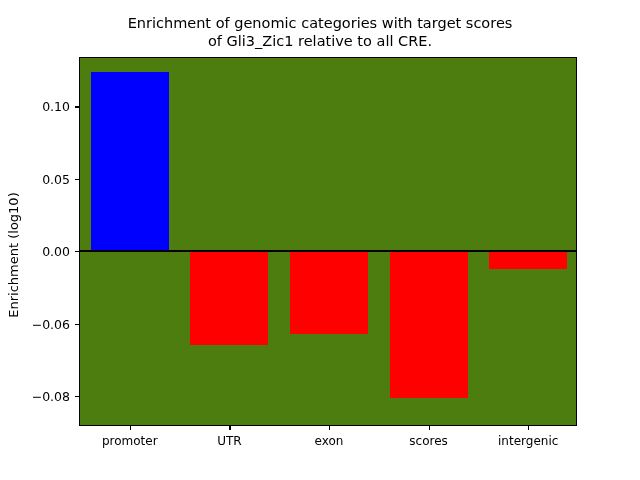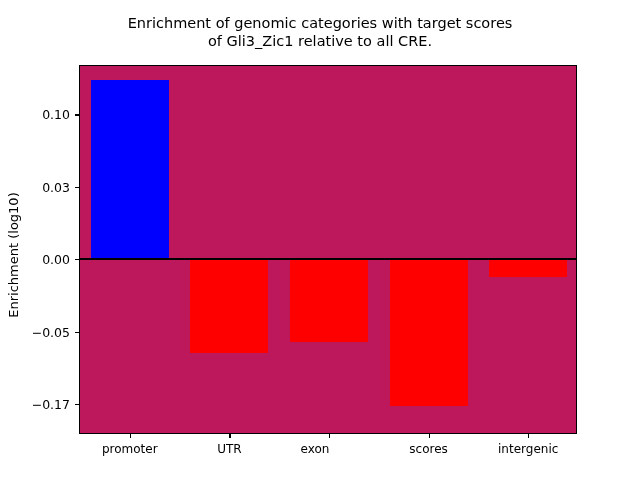--- a/index.html
+++ b/index.html
@@ -21,21 +21,21 @@
   #ylabel{
     position:absolute;left:0;top:0;width:369px;height:26px;
     transform:translate(-171px,242px) rotate(-90deg);
     transform-origin:center center;
     text-align:center;font-size:13px;color:#000;line-height:26px;
   }
 
   
   #plot{
     position:absolute;left:79px;top:57px;width:498px;height:369px;
-    border:1.3px solid #000;box-sizing:border-box;background:#be185d;margin-top:8px;
+    border:1.3px solid #000;box-sizing:border-box;background:#4d7c0f;
   }
   
   #zeroline{
     position:absolute;left:0;right:0;top:204px;height:2px;background:#000;z-index:4;
   }
 
   
   .bar{position:absolute;width:78px;z-index:2;}
 
   
@@ -69,35 +69,35 @@
         <div class="bar" style="left: 10.8px; top: 13.7471px; height: 179.435px; background: rgb(0, 0, 255);"></div>
         <div class="bar" style="left: 110.4px; top: 193.182px; height: 93.3353px; background: rgb(255, 0, 0);"></div>
         <div class="bar" style="left: 210px; top: 193.182px; height: 82.4824px; background: rgb(255, 0, 0);"></div>
         <div class="bar" style="left: 309.6px; top: 193.182px; height: 146.876px; background: rgb(255, 0, 0);"></div>
         <div class="bar" style="left: 409.2px; top: 193.182px; height: 18.0882px; background: rgb(255, 0, 0);"></div>
       </div>
     <div id="yaxis">
         <div class="ytick" style="top: 48.4765px;"></div>
         <div class="ytlabel" style="top: 48.4765px;">0.10</div>
         <div class="ytick" style="top: 120.829px;"></div>
-        <div class="ytlabel" style="top: 120.829px;">0.03</div>
+        <div class="ytlabel" style="top: 120.829px;">0.05</div>
         <div class="ytick" style="top: 193.182px;"></div>
         <div class="ytlabel" style="top: 193.182px;">0.00</div>
         <div class="ytick" style="top: 265.535px;"></div>
-        <div class="ytlabel" style="top: 265.535px;">−0.05</div>
+        <div class="ytlabel" style="top: 265.535px;">−0.06</div>
         <div class="ytick" style="top: 337.888px;"></div>
-        <div class="ytlabel" style="top: 337.888px;">−0.17</div>
+        <div class="ytlabel" style="top: 337.888px;">−0.08</div>
       </div>
     <div id="xaxis">
         <div class="xtick" style="left: 49.8px;"></div>
         <div class="xtlabel" style="left: 49.8px;">promoter</div>
         <div class="xtick" style="left: 149.4px;"></div>
         <div class="xtlabel" style="left: 149.4px; text-align: right;">UTR</div>
         <div class="xtick" style="left: 249px;"></div>
-        <div class="xtlabel" style="left: 235px;">exon</div>
+        <div class="xtlabel" style="left: 249px;">exon</div>
         <div class="xtick" style="left: 348.6px;"></div>
         <div class="xtlabel" style="left: 348.6px;">scores</div>
         <div class="xtick" style="left: 448.2px;"></div>
         <div class="xtlabel" style="left: 448.2px;">intergenic</div>
       </div>
   </div>
 
 </div>
 
 </body></html>

